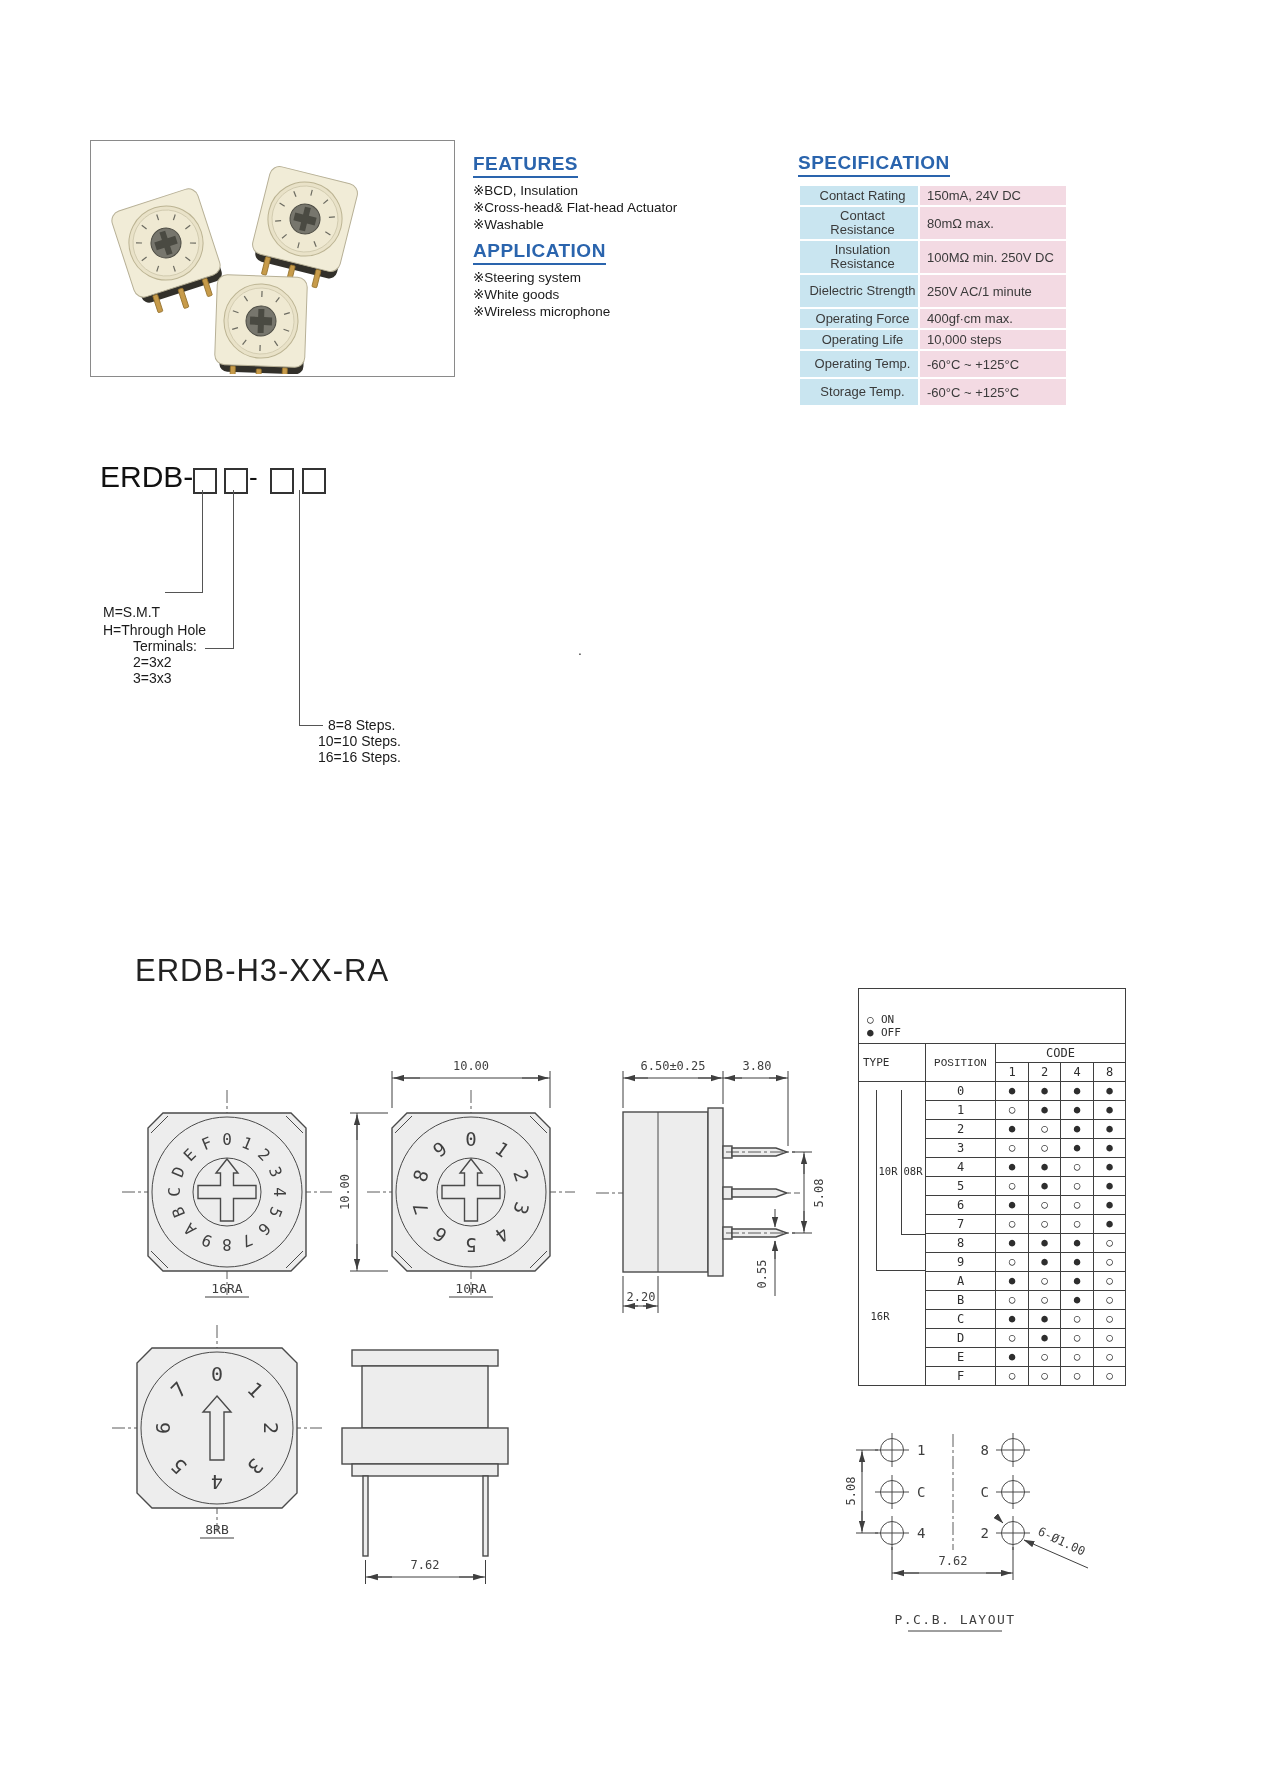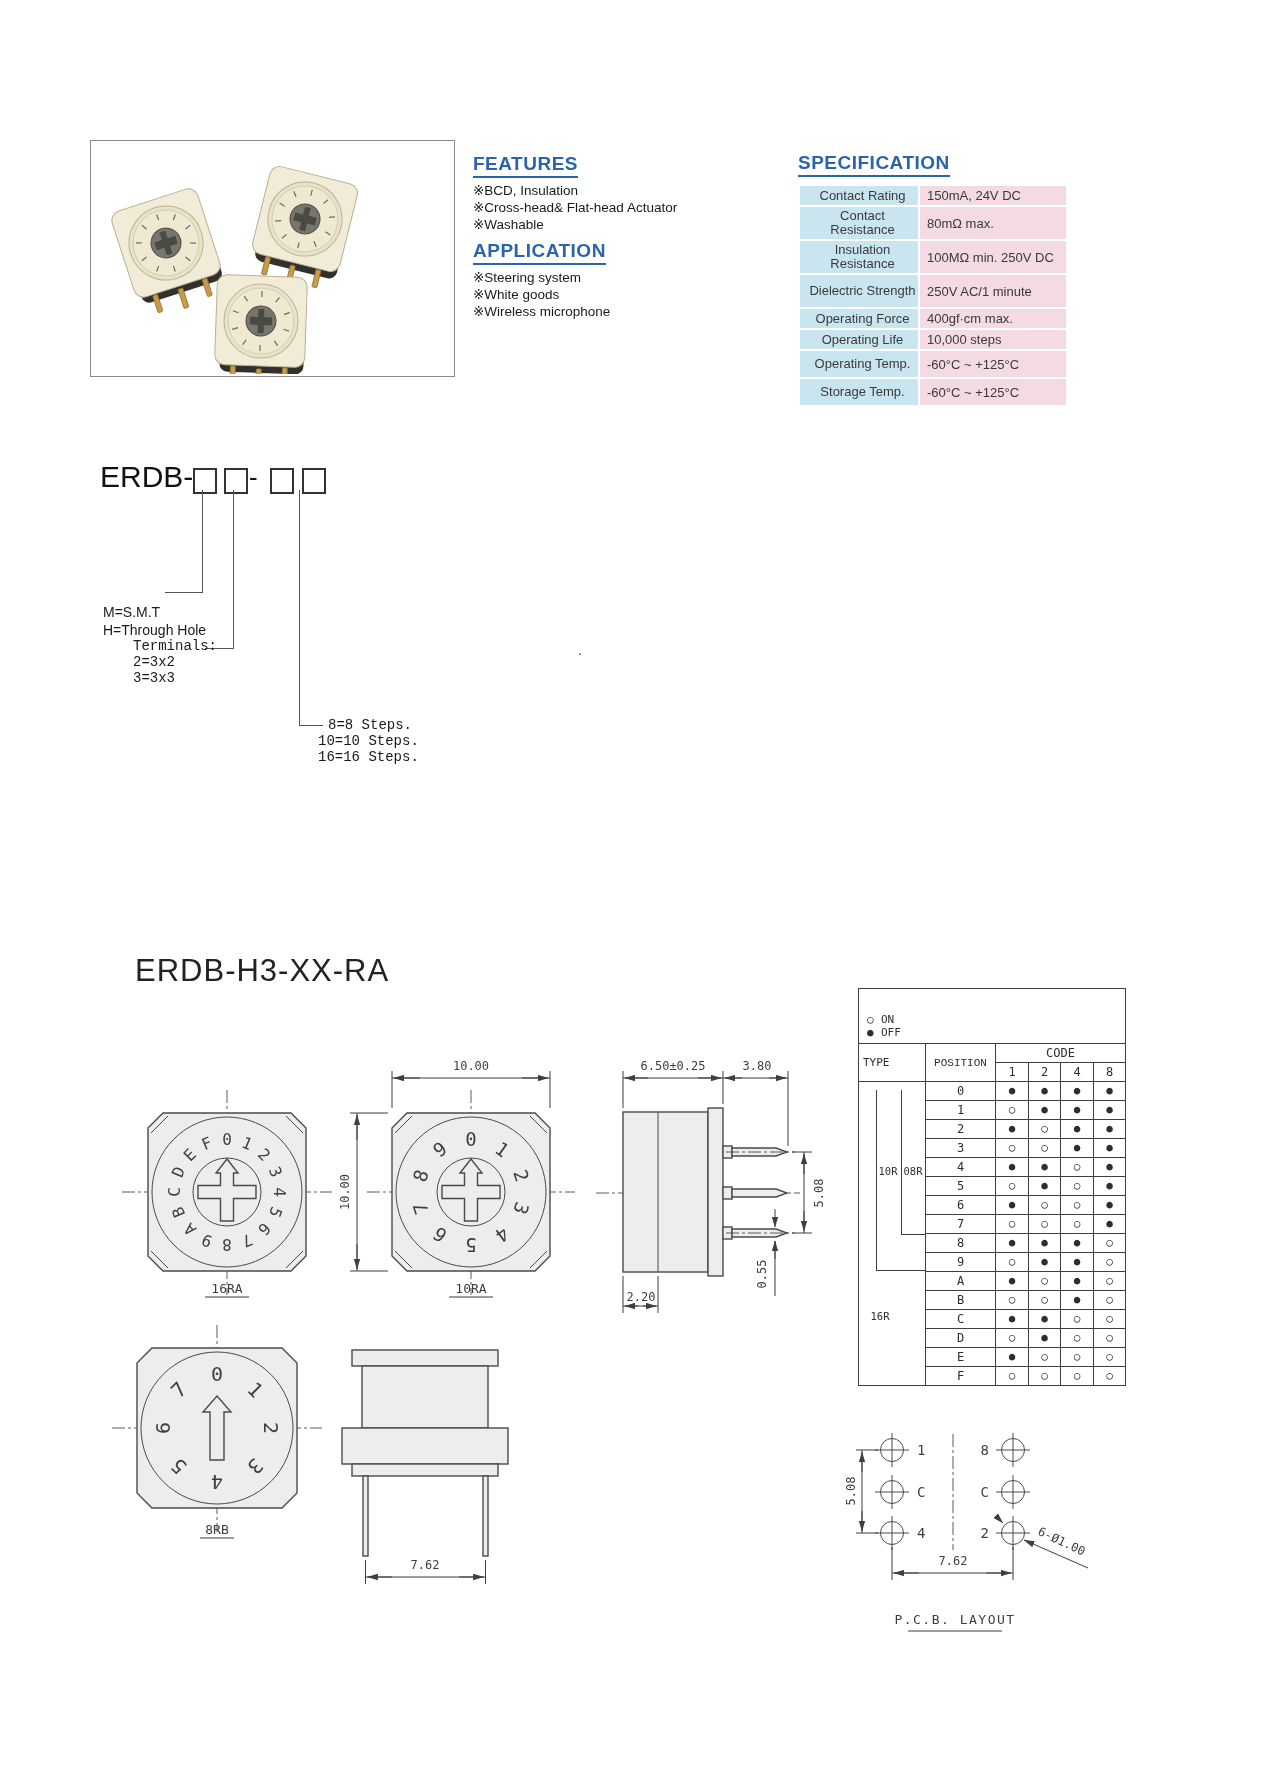--- a/index.html
+++ b/index.html
@@ -22,21 +22,21 @@
   .spec td.k{background:#c9e5f0;width:111px;white-space:normal;line-height:14px;text-align:center;}
   .spec td.v{background:#f3dae3;width:139px;}
   .spec tr.s{height:21px;} .spec tr.t{height:34px;} .spec tr.s1{height:28px;}
 
   
   .pn-prefix{left:100px;top:460px;font-size:30px;color:#111;}
   .pn-box{width:20px;height:22px;border:2px solid #333;top:468px;}
   .pn-dash{left:249px;top:462px;font-size:26px;color:#111;}
   .pn-line{background:#555;}
   .pn-lbl{font-size:14px;color:#1a1a1a;line-height:18px;white-space:nowrap;}
-  .pn-lbl2{font-size:14px;color:#1a1a1a;line-height:16px;white-space:nowrap;font-family:Liberation Mono, monospace;}
+  .pn-lbl2{font-size:14px;color:#1a1a1a;line-height:16px;white-space:nowrap;}
 
   
   .dwg-title{left:135px;top:953px;font-size:31px;letter-spacing:1px;color:#222;}
   svg text.tech{font-family:"DejaVu Sans Mono",monospace;fill:#3f3f3f;}
   svg .dial{font-size:16px;text-anchor:middle;}
   svg .dial10{font-size:19px;text-anchor:middle;}
   svg .dial8{font-size:20px;text-anchor:middle;}
   svg .dimtxt{font-size:12px;text-anchor:middle;}
   svg .lbltxt{font-size:13px;text-anchor:middle;}
   svg .pinlbl{font-size:14px;}

